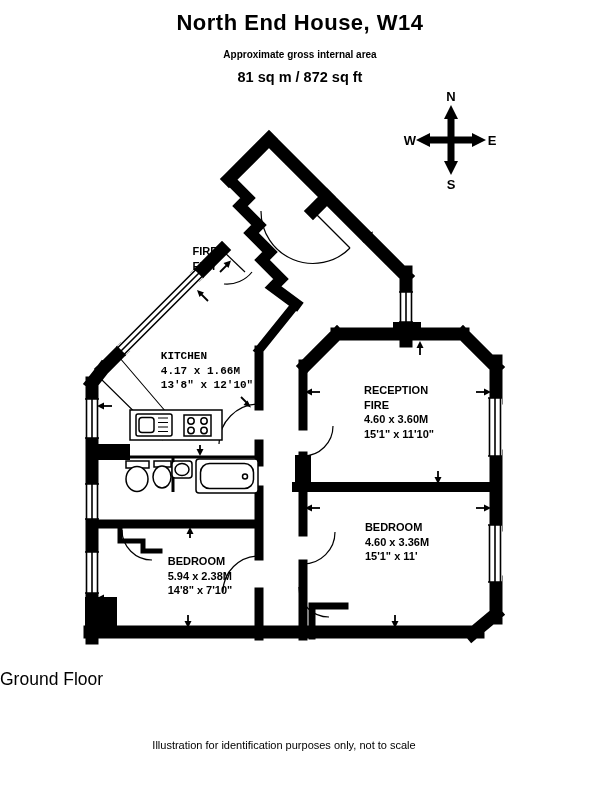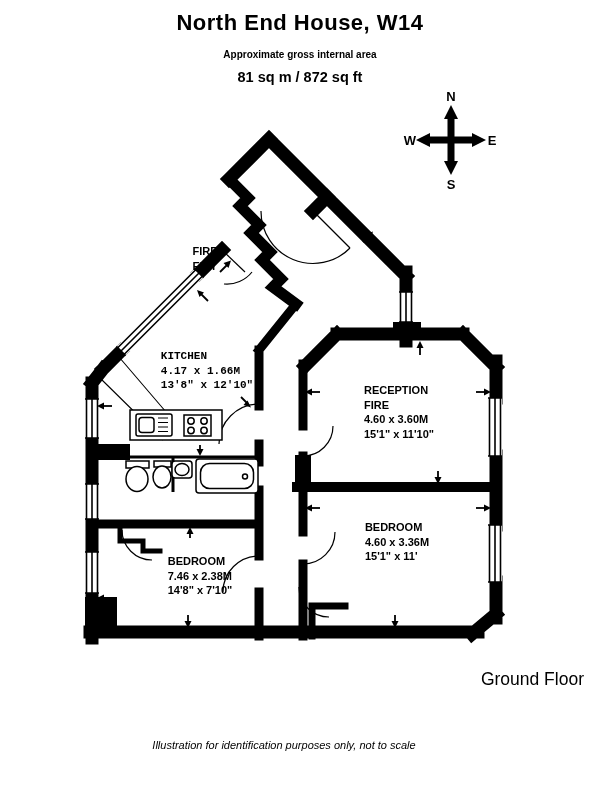--- a/index.html
+++ b/index.html
@@ -2,23 +2,23 @@
 <html><head>
 <meta charset="utf-8">
 <style>
   html,body{margin:0;padding:0;background:#fff;}
   #page{position:relative;width:600px;height:800px;background:#ffffff;color:#000;
         font-family:"Liberation Sans","DejaVu Sans",sans-serif;overflow:hidden;}
   .hdr{position:absolute;left:0;width:600px;text-align:center;font-weight:bold;}
   #title{top:10px;font-size:22px;letter-spacing:0.5px;}
   #subtitle{top:49px;font-size:10px;}
   #area{top:69px;font-size:14.5px;}
-  #floorlabel{position:absolute;left:0;top:669px;width:584px;text-align:right;
+  #floorlabel{position:absolute;left:0;top:669px;width:584px;text-align:left;
               font-size:17.5px;font-weight:normal;}
-  .footer-line{position:absolute;left:0;width:568px;text-align:center;font-size:11px;font-style:italic;}
+  .footer-line{position:absolute;left:0;width:568px;text-align:center;font-size:11px;}
   #f1{top:739px;} #f2{top:753px;} #f3{top:767px;}
   .plan-label{position:absolute;transform:translate(-50%,-50%);
               font-weight:bold;font-size:11px;line-height:14.5px;white-space:nowrap;}
   svg{position:absolute;left:0;top:0;}
   .wall{stroke:#000;fill:none;stroke-linecap:square;}
   .thin{stroke:#000;fill:none;}
   .arc{stroke:#000;fill:none;stroke-width:1.2;}
   .fix{stroke:#000;fill:#fff;stroke-width:1.5;}
   .winline{stroke:#000;stroke-width:1.6;}
   .tick-line{stroke:#000;stroke-width:1.8;}
@@ -207,21 +207,21 @@
   </div>
 
   <div class="plan-label" style="left:397px;top:542px;">
     <div>BEDROOM</div>
     <div>4.60 x 3.36M</div>
     <div>15'1" x 11'</div>
   </div>
 
   <div class="plan-label" style="left:200px;top:576px;">
     <div>BEDROOM</div>
-    <div>7.46 x 2.38M</div>
+    <div>5.94 x 2.38M</div>
     <div>14'8" x 7'10"</div>
   </div>
 
   <div id="floorlabel">Ground Floor</div>
 
   <div id="f1" class="footer-line">Illustration for identification purposes only, not to scale</div>
 
 </div>
 
 </body></html>

